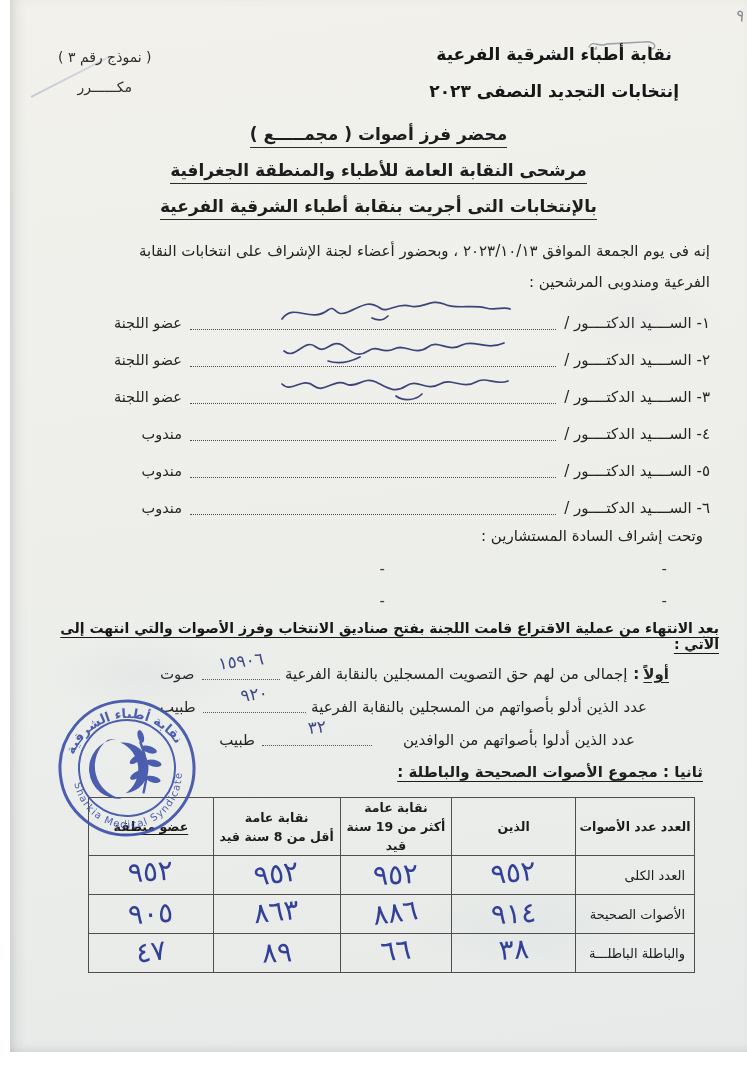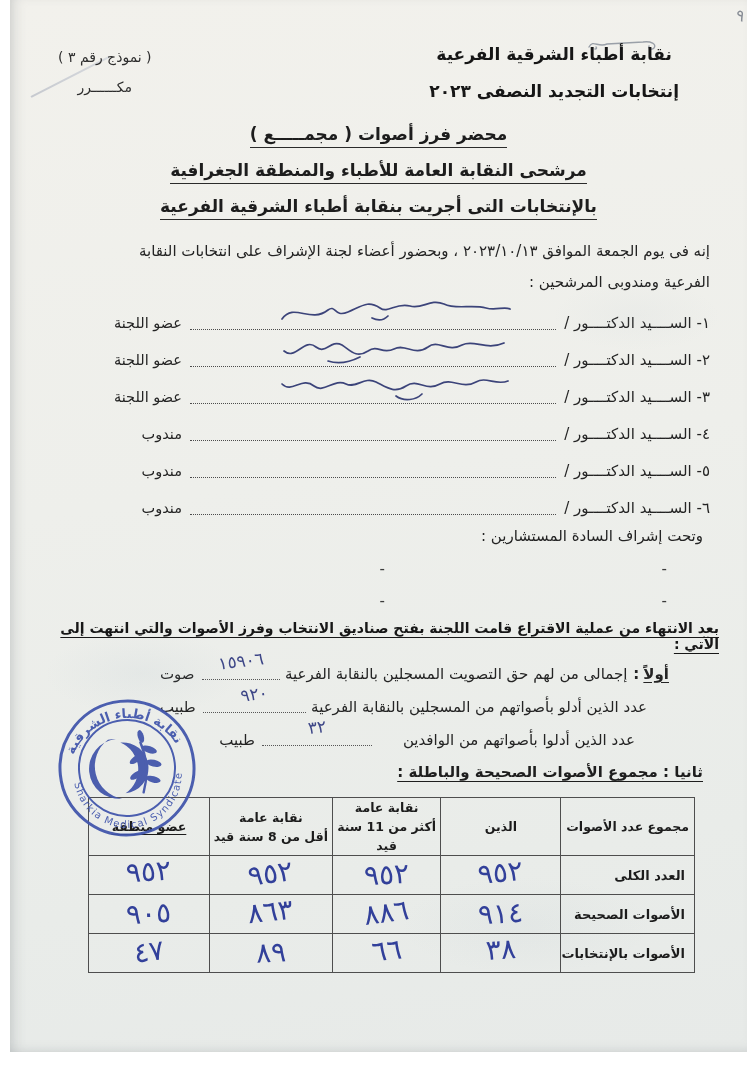--- a/index.html
+++ b/index.html
@@ -91,21 +91,21 @@
   .second-heading{position:absolute;top:763px;right:44px;font-size:15px;font-weight:600;color:#1e1e1e;
     text-decoration:underline;text-underline-offset:4px;}
 
   
   .results{position:absolute;top:797px;left:78px;width:607px;border-collapse:collapse;
     direction:rtl;z-index:3;}
   .results th,.results td{border:1.3px solid #4e4e4e;padding:0;}
   .results thead th{height:50px;font-size:12.5px;font-weight:bold;color:#1c1c1c;
     text-align:center;vertical-align:middle;line-height:19px;background:transparent;}
   .hdr-u{text-decoration:underline;text-underline-offset:3px;}
-  .results td.rlabel{height:38px;font-size:13px;font-weight:bold;color:#1c1c1c;
+  .results td.rlabel{height:38px;font-size:13px;font-weight:normal;color:#1c1c1c;
     text-align:right;padding-right:9px;white-space:nowrap;}
   .results td.val{height:38px;text-align:center;vertical-align:middle;overflow:visible;}
   .hw{display:inline-block;font-size:28px;color:#32409a;line-height:1;}
   .rot-a{transform:rotate(-6deg) translateY(-2px);}
   .rot-b{transform:rotate(-3deg);}
   .rot-c{transform:rotate(-8deg) translateY(-1px);}
   .rot-d{transform:rotate(-4deg) translateY(-3px);}
 
   .scribble path{fill:none;stroke:#9aa0a8;stroke-width:1.4;stroke-linecap:round;}
   .stamp .ring{fill:none;stroke:#3f54ab;}
@@ -261,28 +261,28 @@
       <colgroup>
         <col style="width:119px">
           <col style="width:124px">
           <col style="width:112px">
         <col style="width:127px">
           <col style="width:125px">
       </colgroup>
       <thead>
         <tr>
           <th>
-            <div>مجموع عدد الأصوات</div>
+            <div>العدد عدد الأصوات</div>
           </th>
           <th>
             <div>الذين</div>
           </th>
           <th>
             <div>نقابة عامة</div>
-            <div>أكثر من 11 سنة قيد</div>
+            <div>أكثر من 19 سنة قيد</div>
           </th>
           <th>
             <div>نقابة عامة</div>
             <div>أقل من 8 سنة قيد</div>
           </th>
           <th>
             <div class="hdr-u">عضو منطقة</div>
           </th>
         </tr>
       </thead>
@@ -295,21 +295,21 @@
           <td class="val"><span class="hw rot-d">٩٥٢</span></td>
         </tr>
         <tr>
           <td class="rlabel">الأصوات الصحيحة</td>
           <td class="val"><span class="hw rot-b">٩١٤</span></td>
           <td class="val"><span class="hw rot-c">٨٨٦</span></td>
           <td class="val"><span class="hw rot-a">٨٦٣</span></td>
           <td class="val"><span class="hw rot-b">٩٠٥</span></td>
         </tr>
         <tr>
-          <td class="rlabel">الأصوات بالإنتخابات</td>
+          <td class="rlabel">والباطلة الباطلـــة</td>
           <td class="val"><span class="hw rot-d">٣٨</span></td>
           <td class="val"><span class="hw rot-a">٦٦</span></td>
           <td class="val"><span class="hw rot-b">٨٩</span></td>
           <td class="val"><span class="hw rot-c">٤٧</span></td>
         </tr>
       </tbody>
     </table>
 
     <svg class="stamp" viewBox="0 0 156 156">
       <defs>

